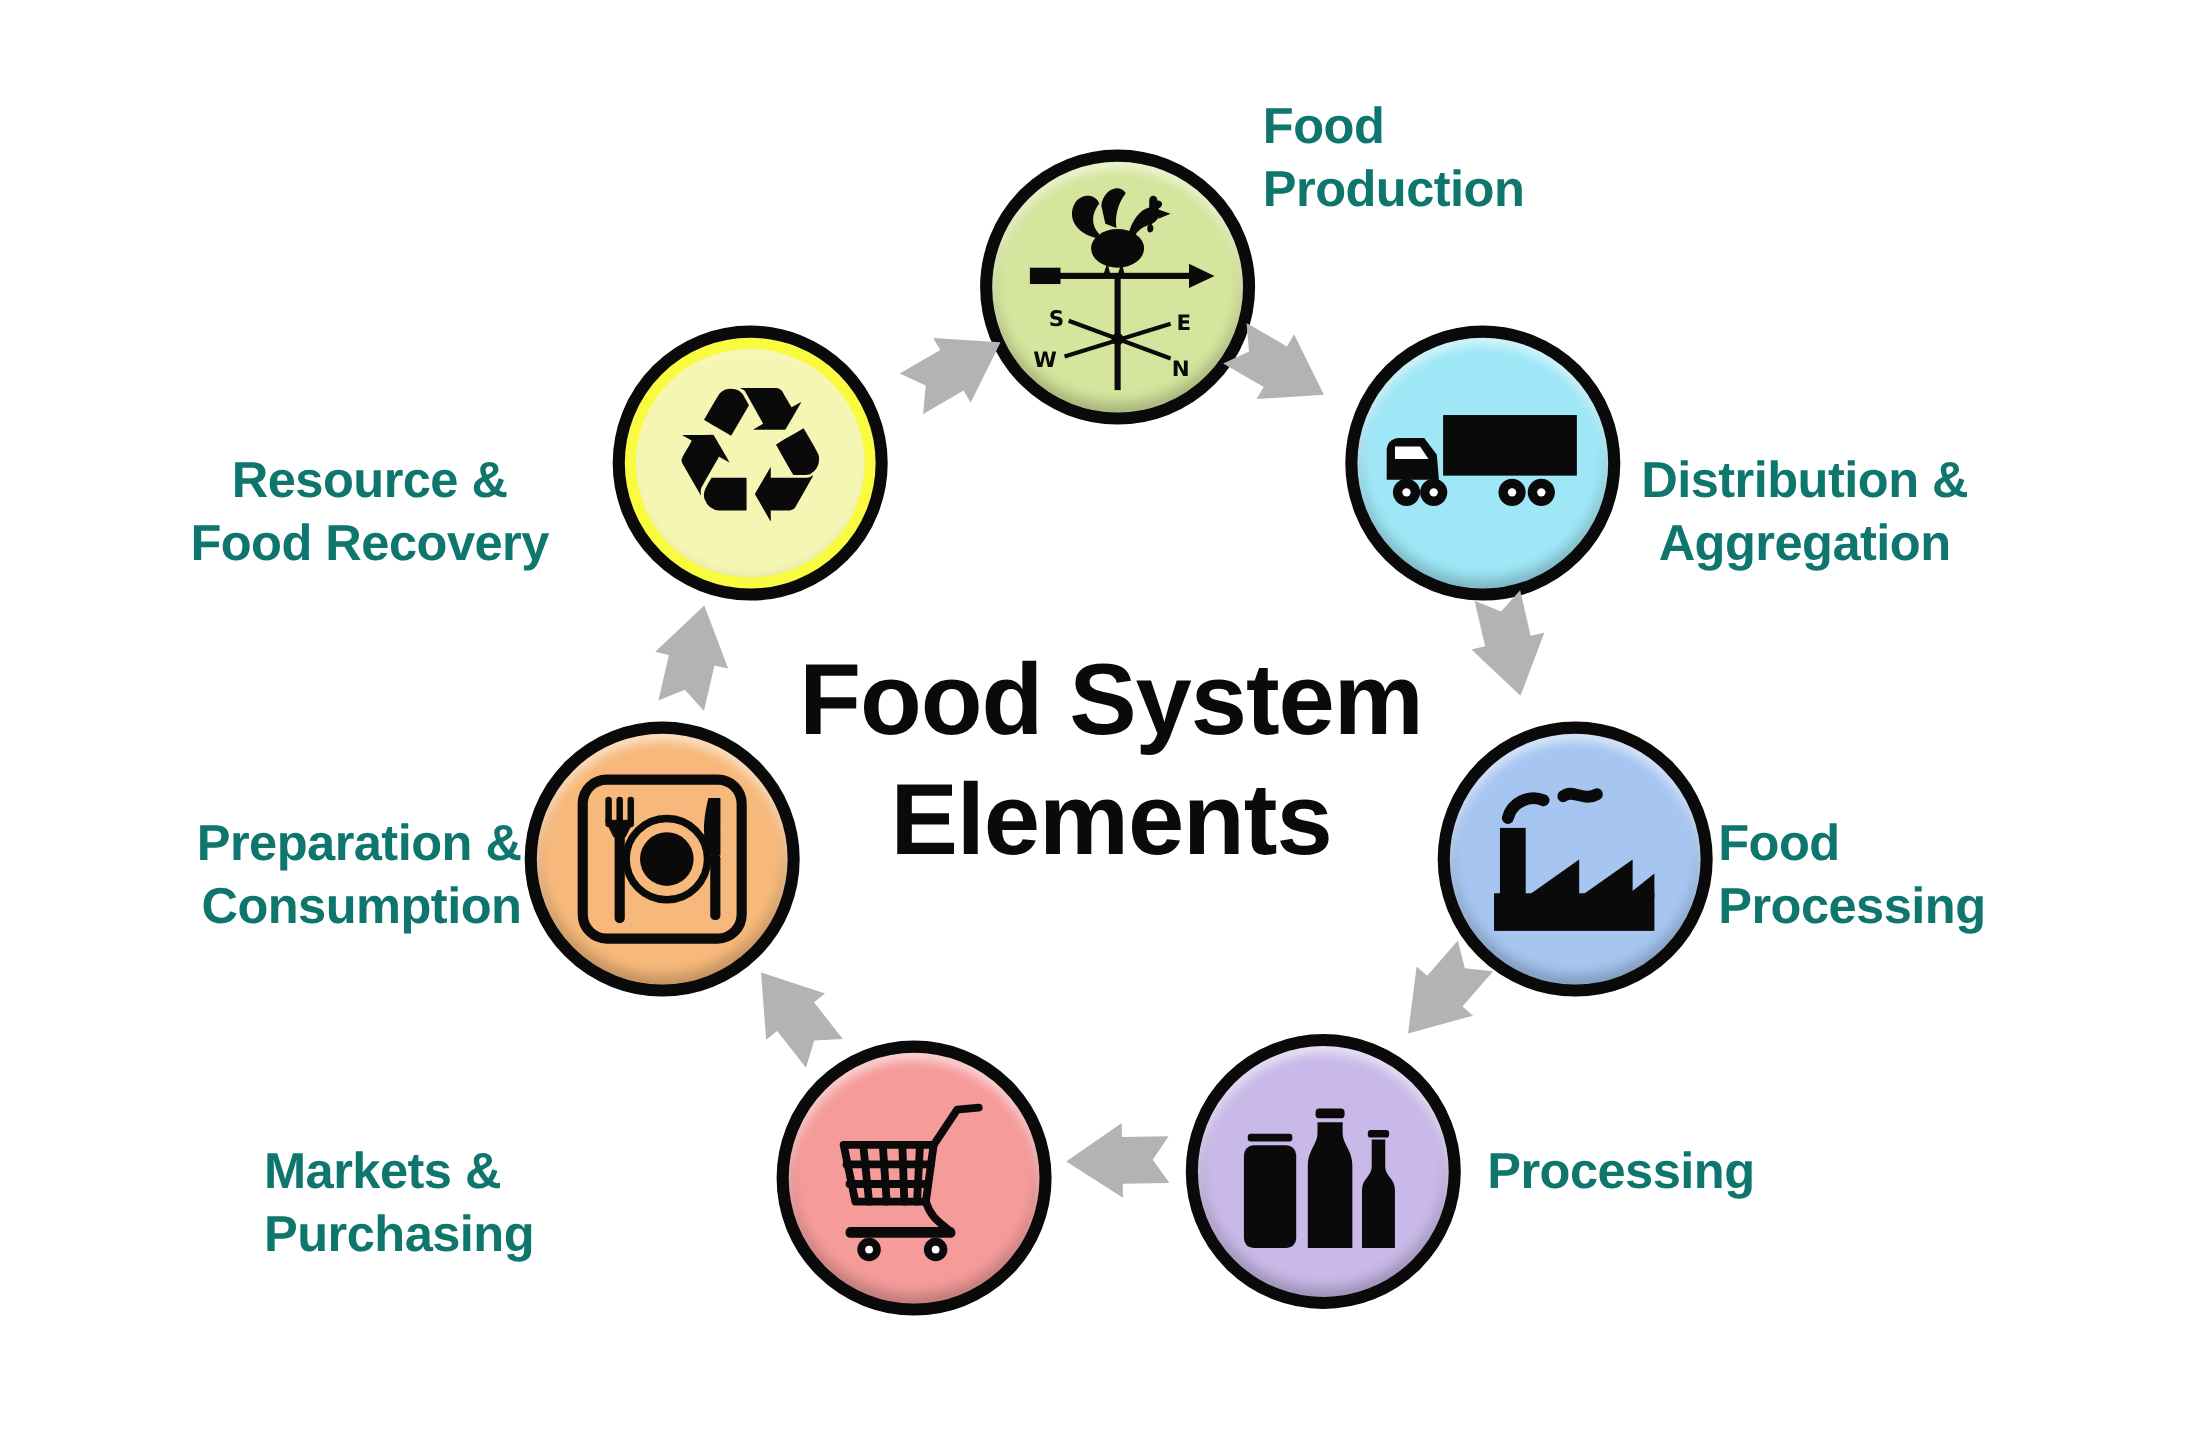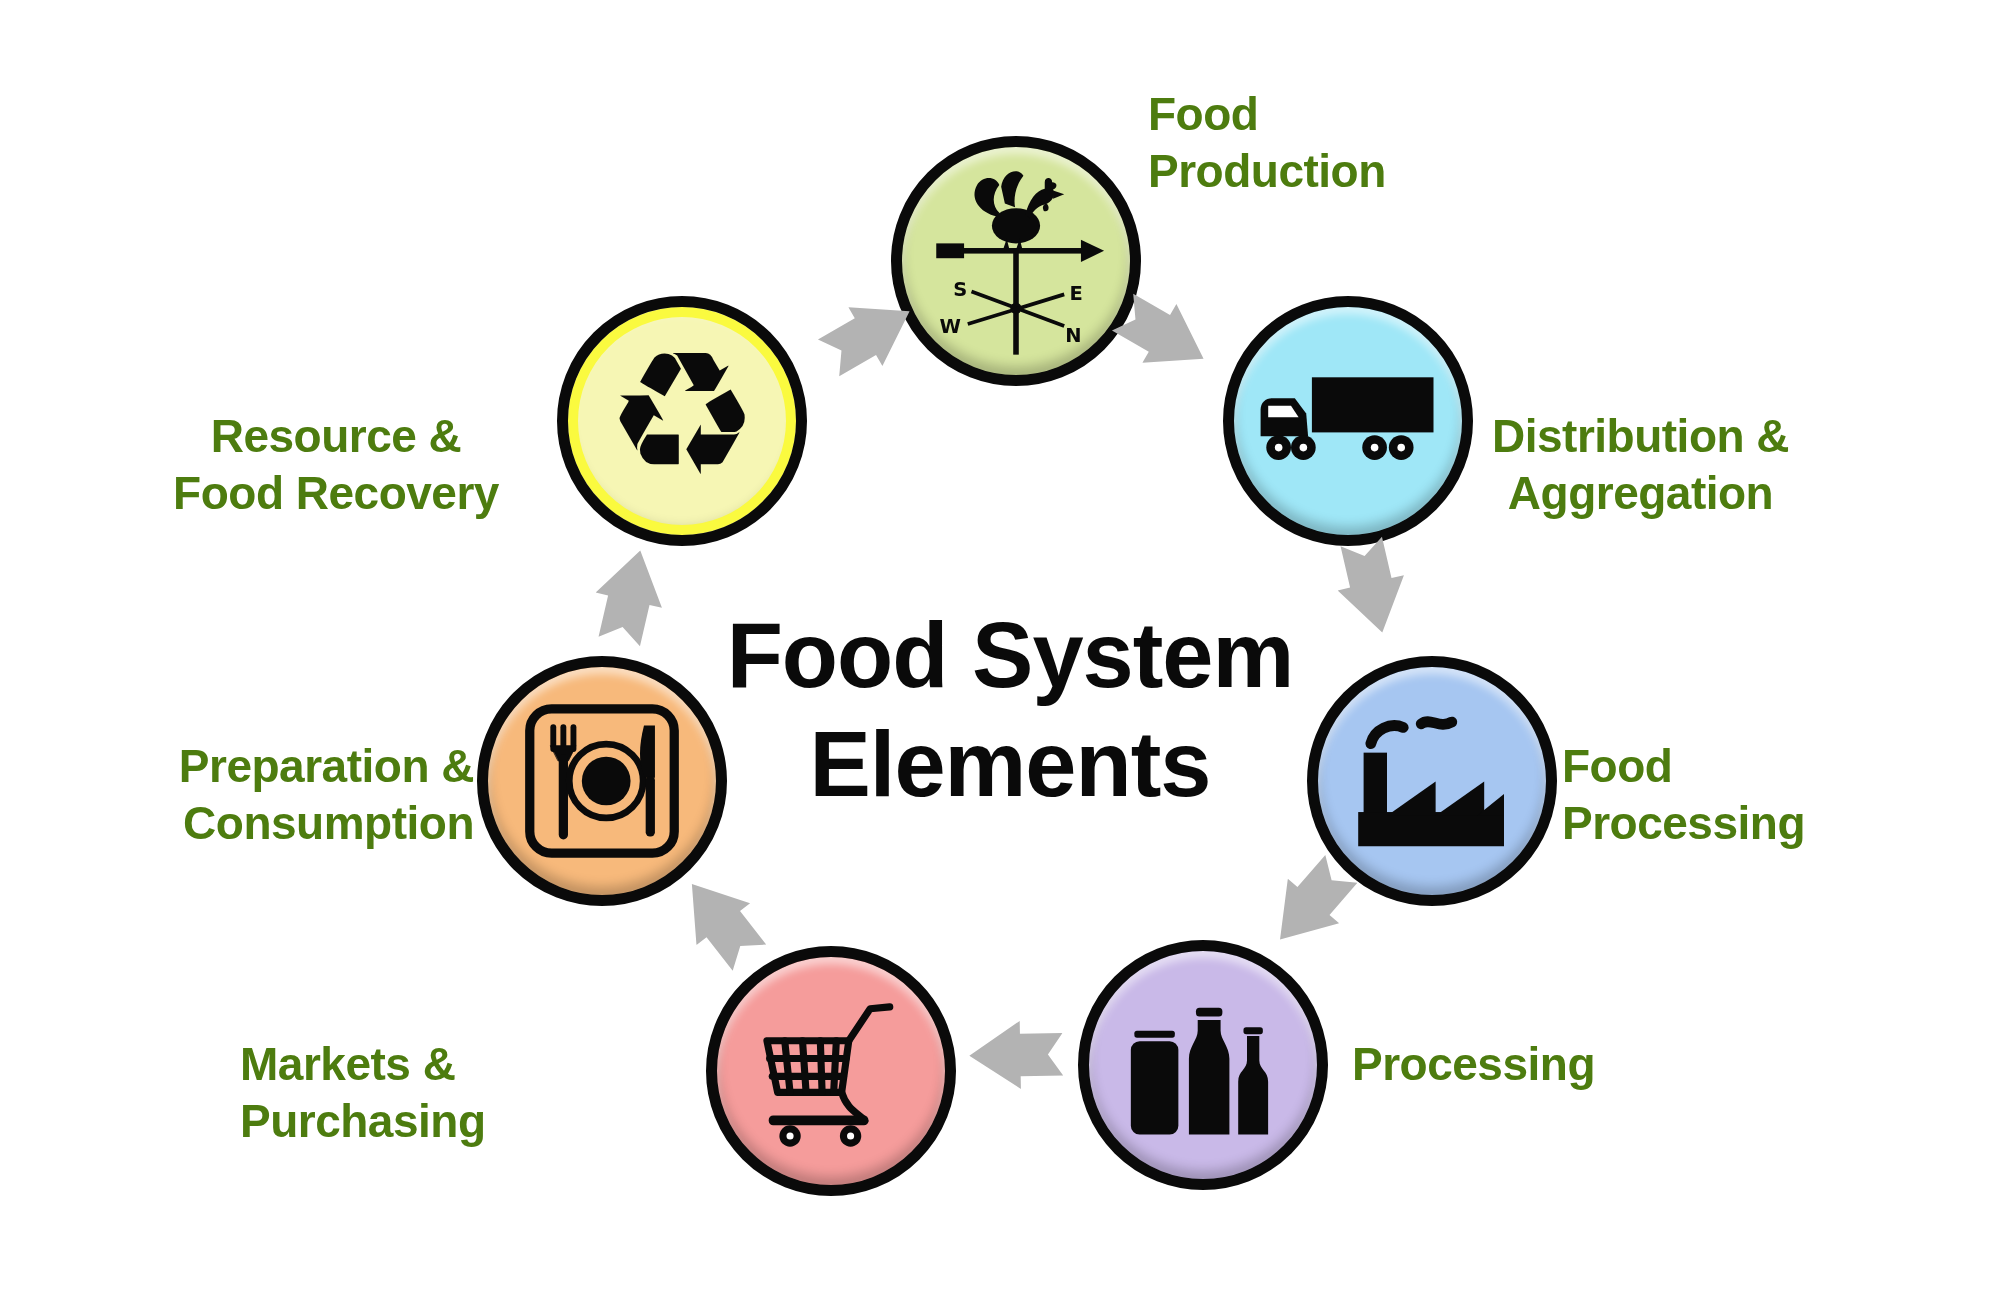--- a/index.html
+++ b/index.html
@@ -3,21 +3,21 @@
 <meta charset="utf-8">
 <style>
   html,body{margin:0;padding:0;background:#ffffff;}
   #stage{
     position:relative;width:1992px;height:1299px;background:#ffffff;overflow:hidden;
     font-family:"Liberation Sans","DejaVu Sans",sans-serif;
   }
   
   .title{
     position:absolute;left:560px;top:582px;width:900px;text-align:center;
-    font-weight:bold;font-size:92px;line-height:1.18;color:#0a0a0a;letter-spacing:-1px;margin-top:19px;
+    font-weight:bold;font-size:92px;line-height:1.18;color:#0a0a0a;letter-spacing:-1px;
   }
   
   .circle{
     position:absolute;width:250px;height:250px;border-radius:50%;
     border:11px solid #0a0a0a;box-sizing:border-box;
     box-shadow:inset 0 7px 9px rgba(255,255,255,.55), inset 0 -8px 12px rgba(0,0,0,.22);
     display:flex;align-items:center;justify-content:center;
   }
   .circle svg{display:block;}
   .c-production  {left:891px; top:136px;}
@@ -27,21 +27,21 @@
   .c-markets     {left:706px; top:946px;}
   .c-preparation {left:477px; top:656px;}
   .c-recovery    {left:557px; top:296px;
     box-shadow:inset 0 0 0 10px #fafa3f, inset 0 7px 9px rgba(255,255,255,.45), inset 0 -8px 12px rgba(0,0,0,.15);}
   .c-recovery .recycle-glyph{
     font-family:"DejaVu Sans",sans-serif;font-size:172px;line-height:1;color:#0a0a0a;
     transform:translateY(-6px);
   }
   
   .nlabel{
-    position:absolute;font-weight:bold;font-size:46px;line-height:1.24;color:#4d7c0f;
+    position:absolute;font-weight:bold;font-size:46px;line-height:1.24;color:#0f766e;
     letter-spacing:-0.5px;white-space:nowrap;
   }
   .l-production  {left:1148px;top:86px; text-align:left;}
   .l-distribution{left:1492px;top:408px;text-align:center;}
   .l-processing  {left:1562px;top:738px;text-align:left;}
   .l-marketing   {left:1352px;top:1036px;text-align:left;}
   .l-markets     {left:240px; top:1036px;width:422px;text-align:left;}
   .l-preparation {left:96px;  top:738px; width:378px;text-align:right;}
   .l-recovery    {left:130px; top:408px; width:412px;text-align:center;}
   

